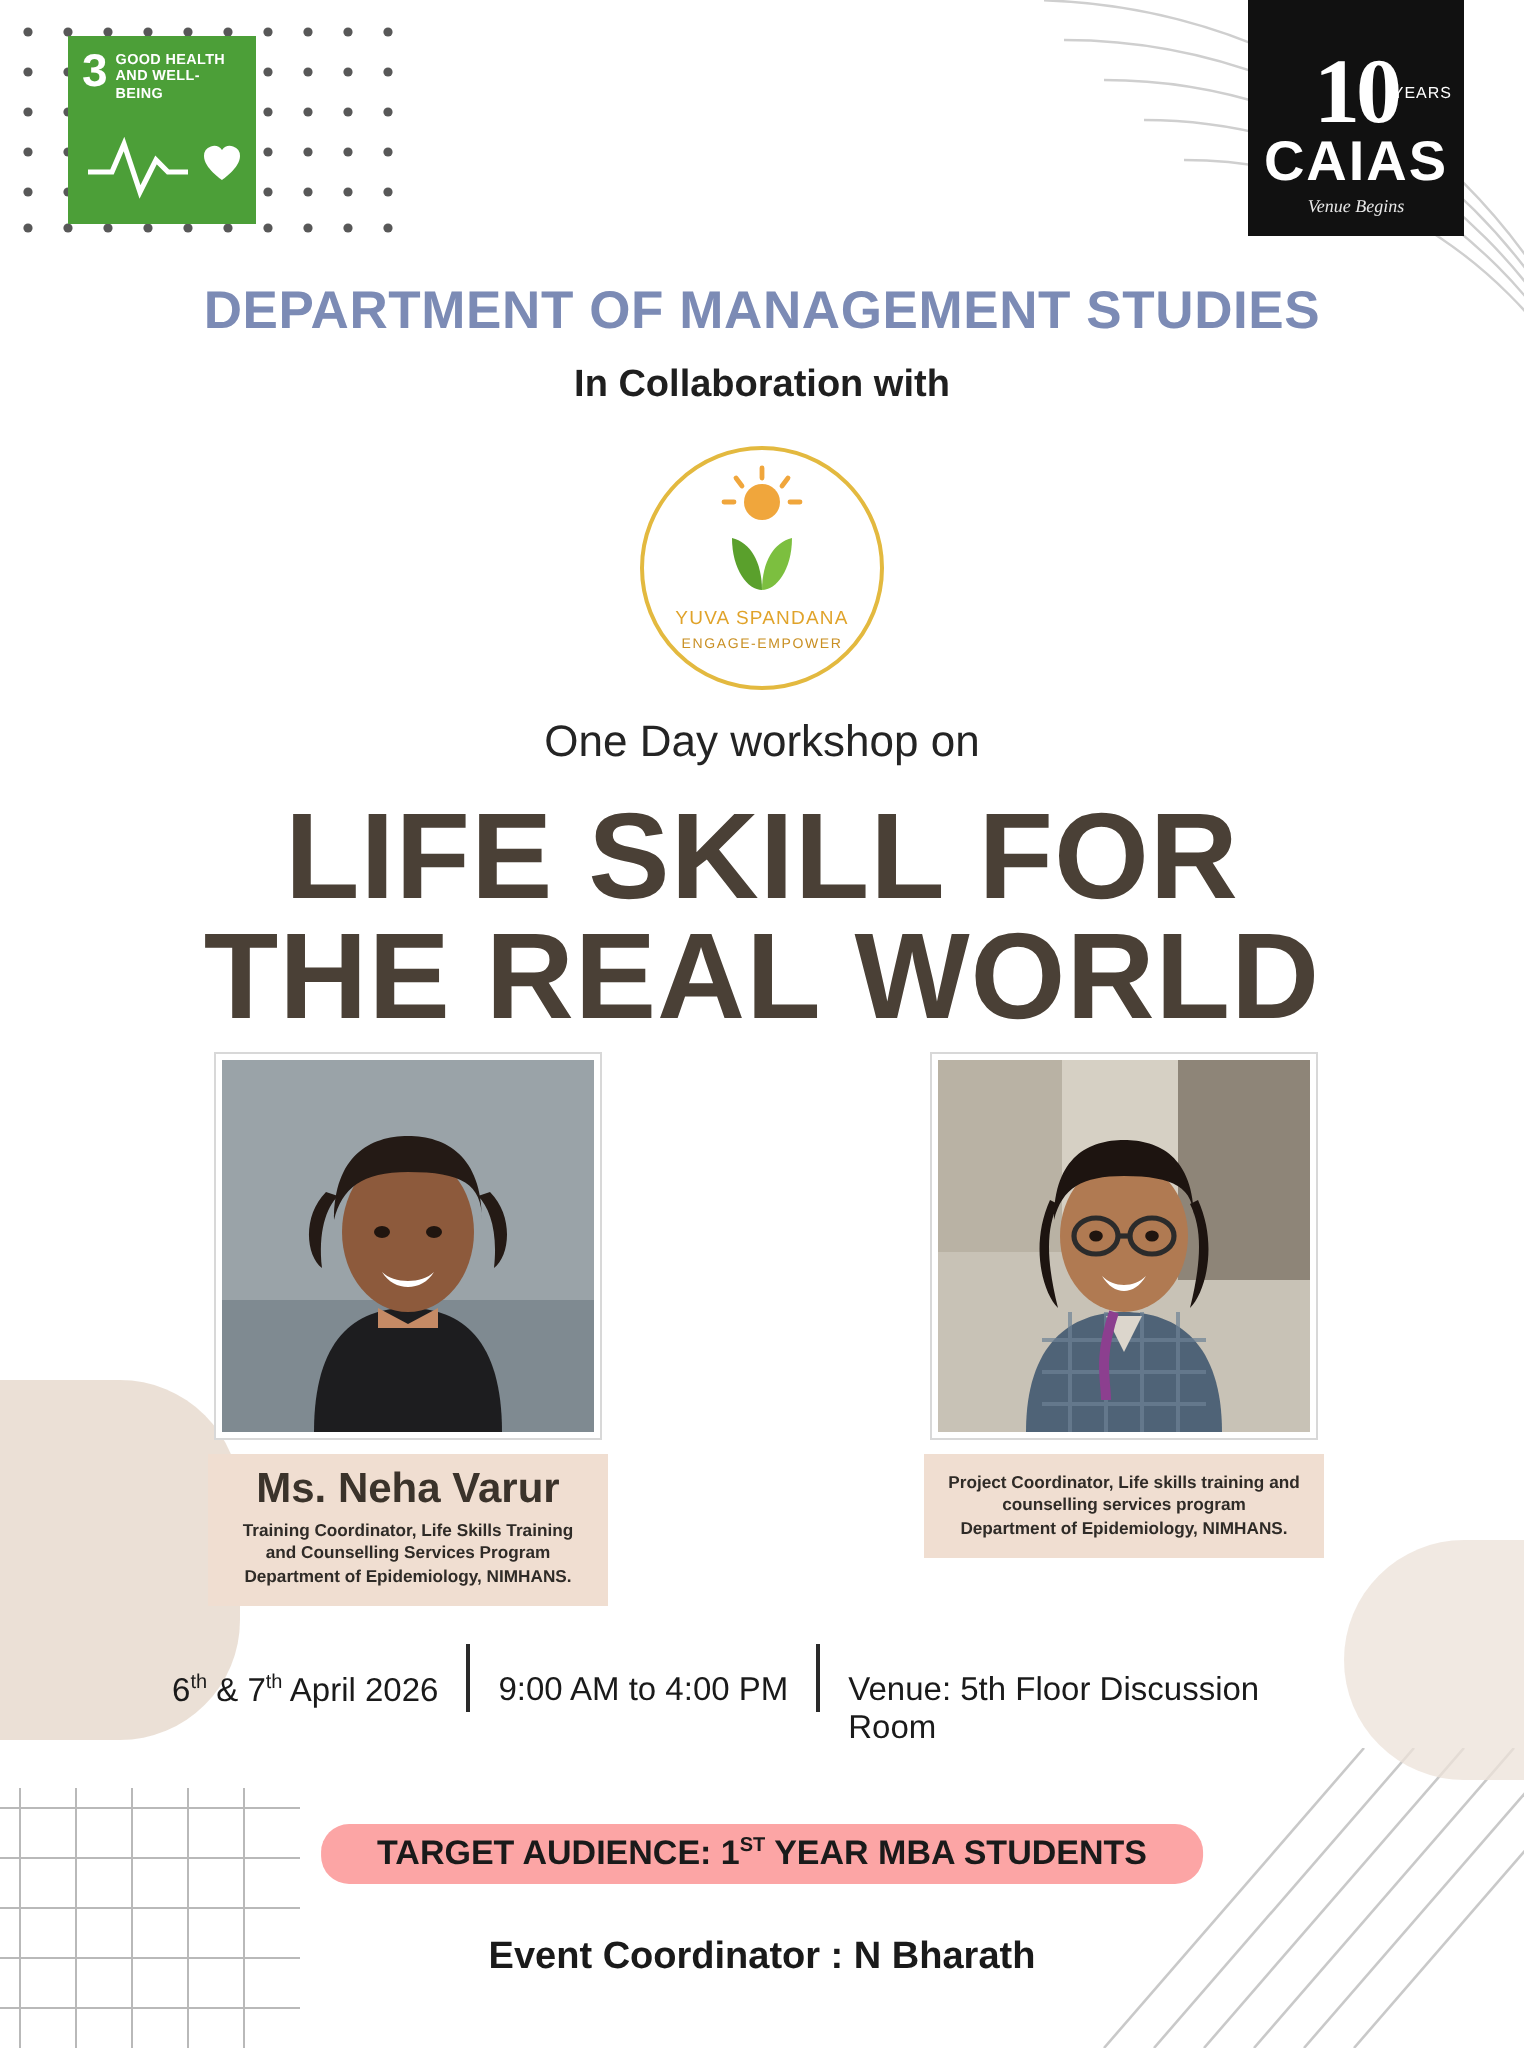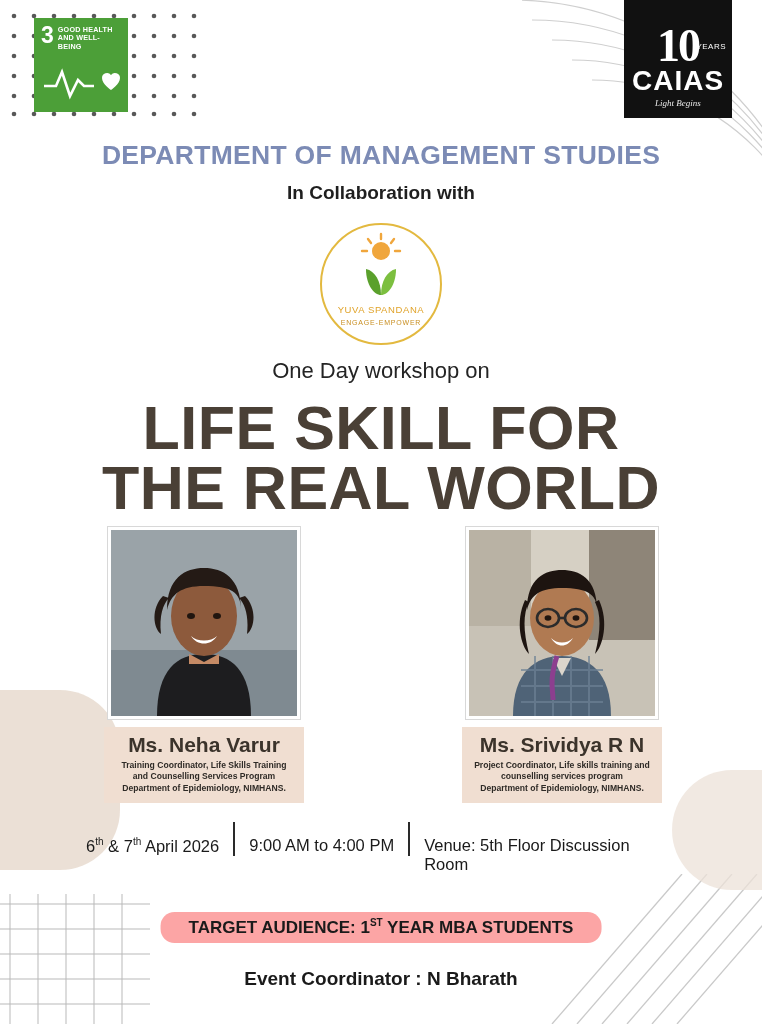--- a/index.html
+++ b/index.html
@@ -405,21 +405,21 @@
     <svg class="pulse" viewBox="0 0 78 34">
       <path d="M2,20 L14,20 L20,6 L28,30 L36,14 L42,20 L52,20" fill="none" stroke="#ffffff" stroke-width="2.6"></path>
       <path d="M60,12 a5,5 0 0 1 9,-3 a5,5 0 0 1 9,3 c0,6 -9,12 -9,12 c0,0 -9,-6 -9,-12 z" fill="#ffffff"></path>
     </svg>
   </div>
 
   <div class="caias">
     <div class="ten">10</div>
     <div class="years">YEARS</div>
     <div class="name">CAIAS</div>
-    <div class="tag">Light Begins</div>
+    <div class="tag">Venue Begins</div>
   </div>
 
   <div class="dept">DEPARTMENT OF MANAGEMENT STUDIES</div>
   <div class="collab">In Collaboration with</div>
 
   <div class="yuva">
     <svg width="118" height="80" viewBox="0 0 118 80">
       <circle cx="59" cy="26" r="9" fill="#f0a63c"></circle>
       <g stroke="#f0a63c" stroke-width="2.4" stroke-linecap="round">
         <path d="M59,9 V14"></path>
@@ -489,21 +489,20 @@
           <ellipse cx="79" cy="88" rx="11" ry="9"></ellipse>
           <ellipse cx="107" cy="88" rx="11" ry="9"></ellipse>
           <path d="M90,88 H96"></path>
         </g>
         <ellipse cx="79" cy="88" rx="3.4" ry="2.8" fill="#20150f"></ellipse>
         <ellipse cx="107" cy="88" rx="3.4" ry="2.8" fill="#20150f"></ellipse>
         <path d="M82,108 C88,114 98,114 104,108 C98,118 88,118 82,108 Z" fill="#ffffff"></path>
       </svg>
     </div>
     <div class="name-plate">
-      <div class="sp-name">Ms. Srividya R N</div>
       <div class="sp-role">
         <div>Project Coordinator, Life skills training and</div>
         <div>counselling services program</div>
         <div>Department of Epidemiology, NIMHANS.</div>
       </div>
     </div>
   </div>
 
   <div class="details">
     <div class="cell first">

